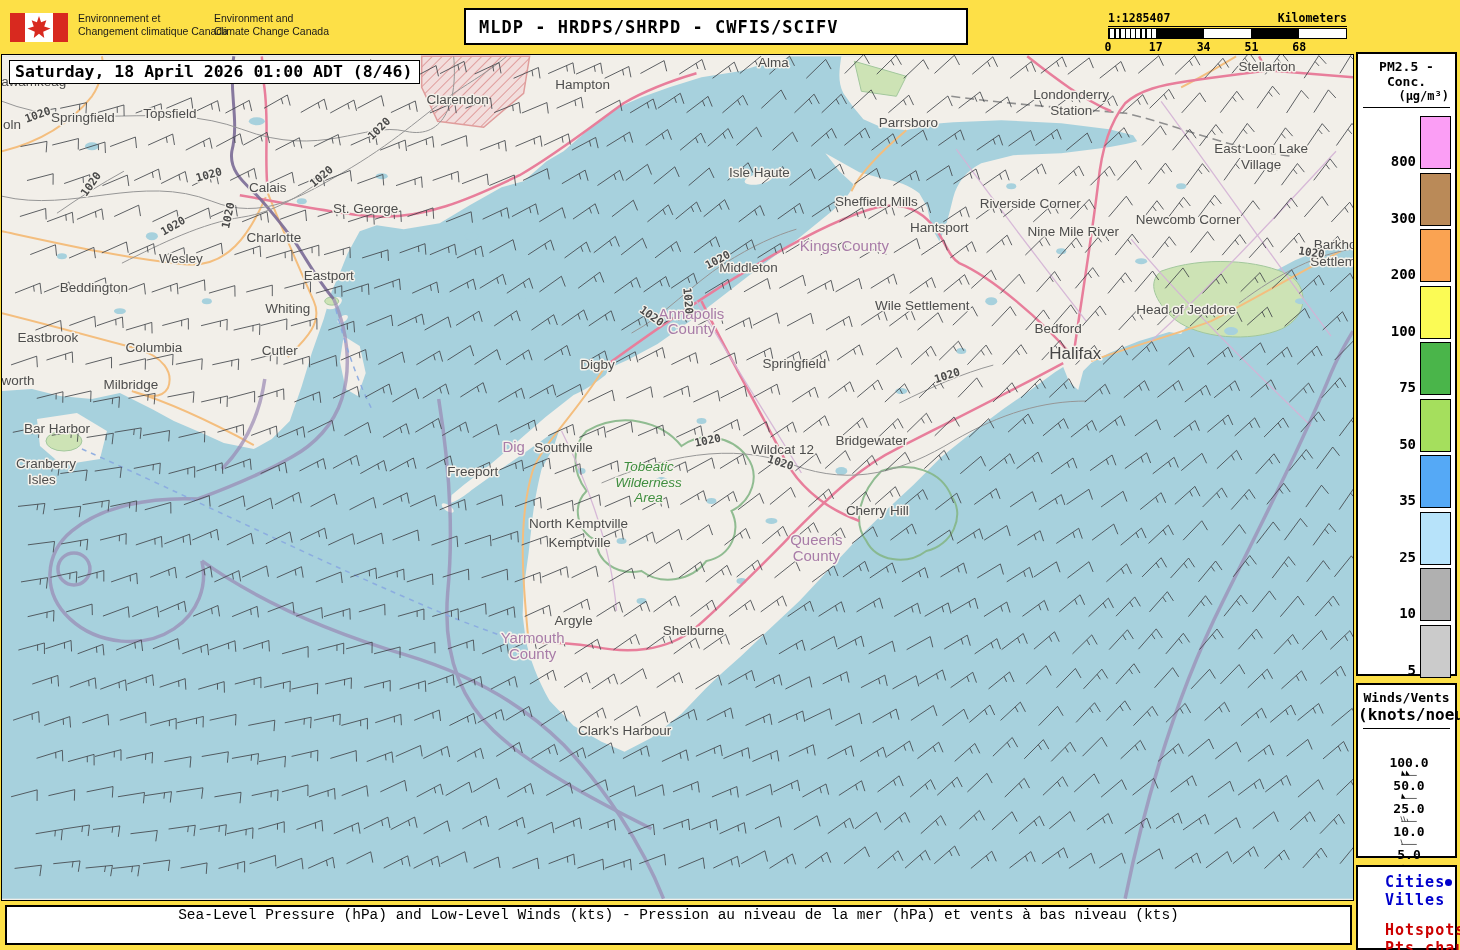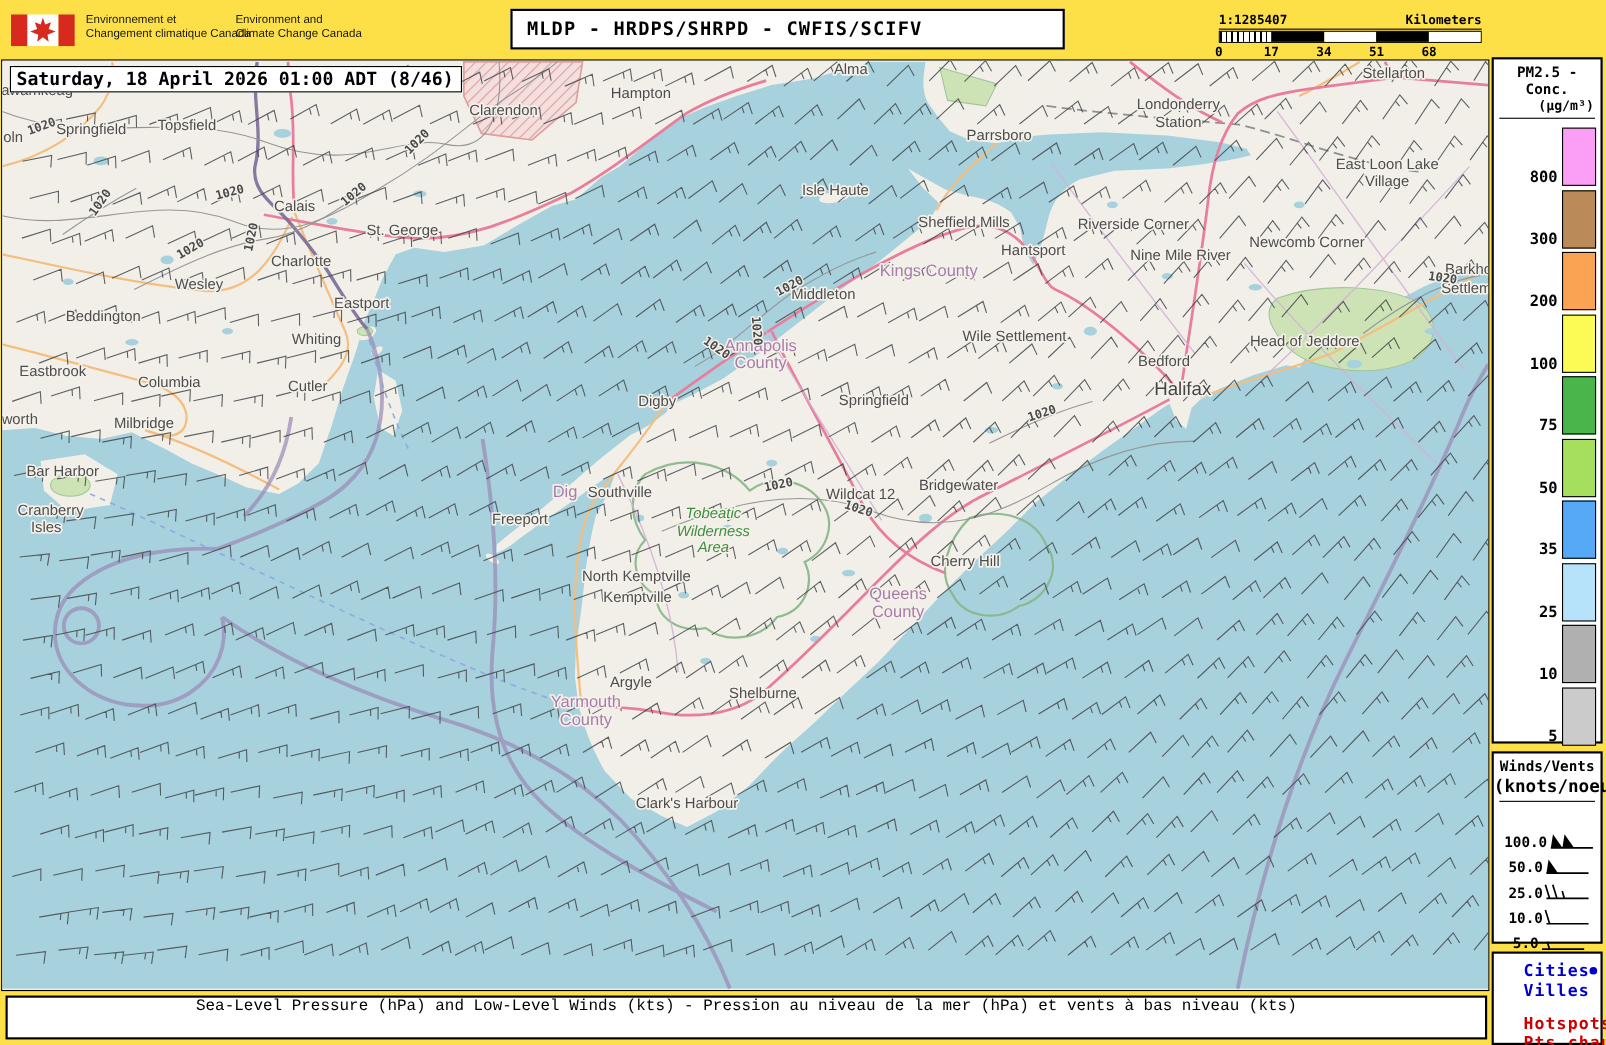--- a/index.html
+++ b/index.html
@@ -43,22 +43,22 @@
   .windsbox{top:683px;height:175px;}
   .ptsbox{top:865px;height:85px;}
   .leg-h1{font-size:13px;text-align:center;padding-top:5px;}
   .leg-h2{font-size:12px;text-align:right;padding-right:6px;padding-left:24px;}
   .leg-sep{border-top:1px solid #000;margin:4px 5px 0 5px;}
   .pm25rows{display:flex;flex-direction:column;gap:3.5px;margin-top:8px;}
   .pm25row{display:flex;justify-content:flex-end;align-items:flex-end;gap:4px;padding-right:4px;}
   .pm25row .lab{font-size:14px;line-height:15px;}
   .pm25row .sw{width:31px;height:53px;border:1px solid #000;box-sizing:border-box;}
   .windrows{display:flex;flex-direction:column;gap:1px;margin-top:26px;}
-  .windrow{display:flex;justify-content:center;align-items:center;height:22px;
-           padding:0 2px 0 7px;}
+  .windrow{display:flex;justify-content:space-between;align-items:center;height:22px;
+           padding:0 2px 0 7px;flex-direction:column;}
   .windrow .lab{font-size:13px;}
   .ptsbox .prow{display:flex;justify-content:space-between;align-items:center;padding:0 7px;margin-left:20px;}
   .ptsbox .plab{font-size:15px;letter-spacing:1px;white-space:nowrap;}
   .cities{color:#0000cc;} .hots{color:#cc0000;}
   .dot{width:7px;height:7px;border-radius:50%;background:#0000cc;flex:none;}
   .sq{width:8px;height:8px;background:#cc0000;flex:none;}
   .mt1{margin-top:6px;} .mt2{margin-top:12px;}
   
   .footerbox{position:absolute;left:5px;top:905px;width:1347px;height:40px;border:2px solid #000;
              box-sizing:border-box;background:#fff;text-align:center;

